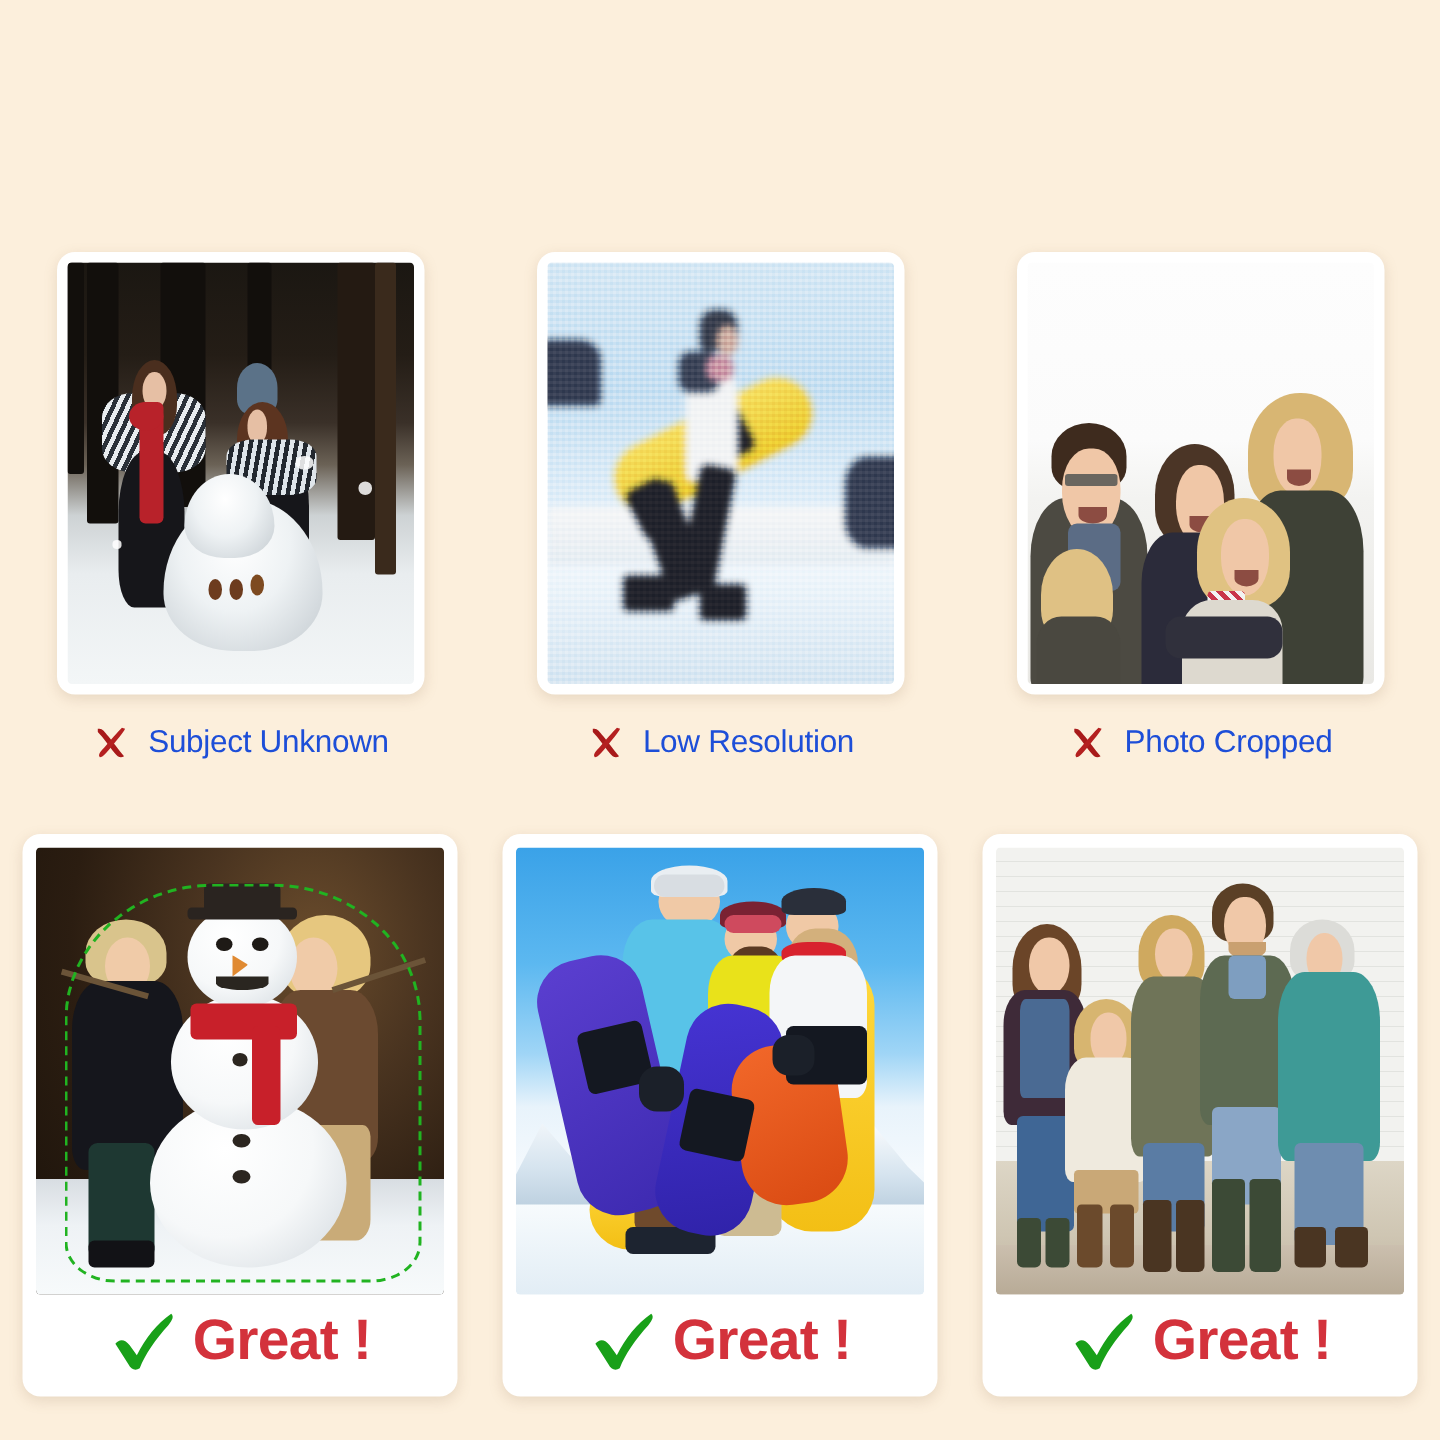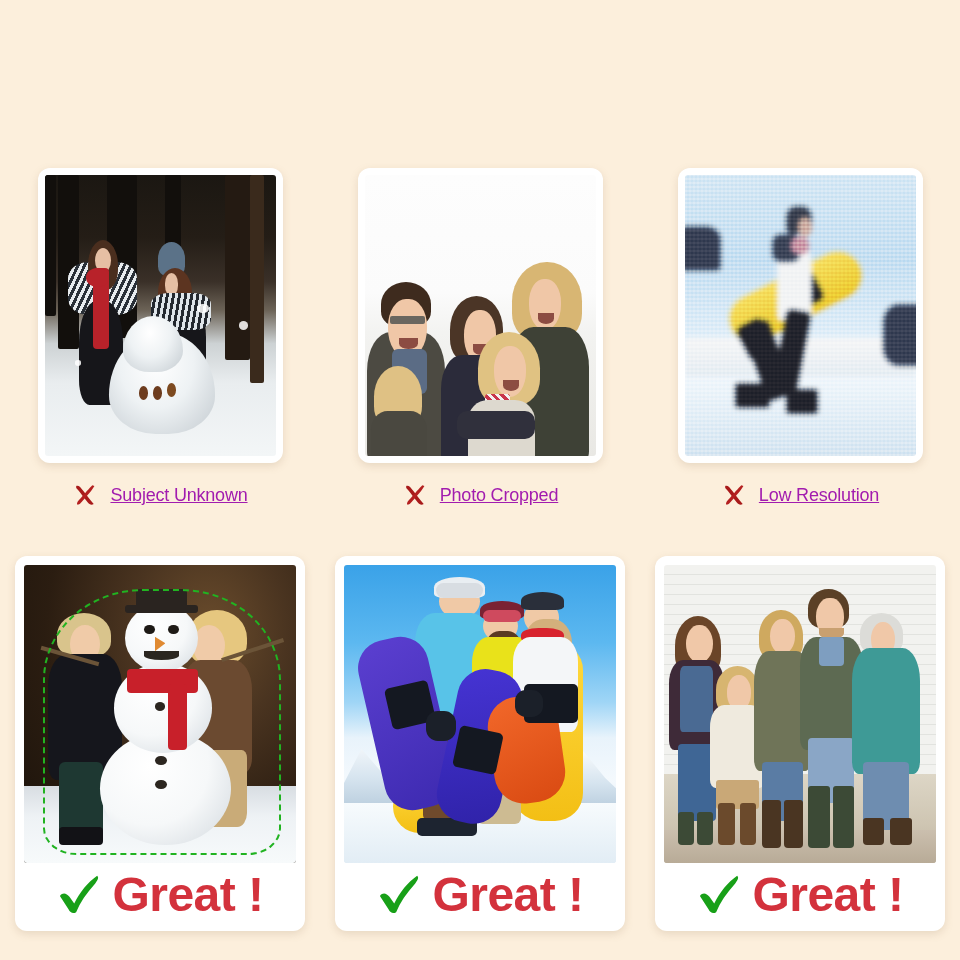--- a/index.html
+++ b/index.html
@@ -93,40 +93,39 @@
 
   
   .bad-label {
     display: flex;
     align-items: center;
     gap: 10px;
     margin-top: 14px;
     height: 36px;
   }
   .bad-label .txt {
-    font-size: 18px;
-    color: #a21caf;
+    font-size: 21px;
+    color: #1d4ed8;
     font-weight: normal;
     letter-spacing: -0.2px;
     white-space: nowrap;
-    text-decoration: underline;
   }
   .x-icon { width: 28px; height: 28px; flex: none; display:block;}
 
   
   .great-label {
     display: flex;
     align-items: center;
     justify-content: center;
     gap: 10px;
     flex: 1;
     padding-bottom: 2px;
   }
   .great-label .txt {
-    font-size: 48px;
+    font-size: 38px;
     font-weight: bold;
     color: #D3323C;
     letter-spacing: -0.5px;
     white-space: nowrap;
   }
   .check-icon { width: 46px; height: 42px; flex: none; display:block; }
 
   
   .ph { position:absolute; }
 
@@ -261,20 +260,57 @@
             <path d="M6 7 C10 6 12 9 16 14 C20 19 26 27 31 33 C28 35 25 34 22 30 C17 24 11 15 6 10 Z" fill="#A81A1A"></path>
             <path d="M32 7 C30 11 25 17 19 24 C14 30 11 34 8 34 C6 32 8 29 12 25 C18 18 25 10 29 6 Z" fill="#B42020"></path>
           </svg>
           <span class="txt">Subject Unknown</span>
         </div>
       </div>
 
       <div class="col">
         <div class="card card-top">
           <div class="photo">
+            <div class="art-lowres">
+              <div class="lr-blurwrap">
+                <div class="ph" style="left:0;top:58%;width:100%;height:14%;background:linear-gradient(180deg,#ffffff,#eaf2f9);"></div>
+                <div class="ph" style="left:-6%;top:18%;width:22%;height:16%;background:#2a3040;border-radius:30% 30% 10% 10%"></div>
+                <div class="ph" style="left:86%;top:46%;width:22%;height:22%;background:#2a3040;border-radius:30%"></div>
+
+                <div class="board-yel" style="left:17%;top:35%;width:62%;height:17%;transform:rotate(-27deg);"></div>
+                <div class="ph" style="left:45%;top:33%;width:13%;height:14%;background:#121218;border-radius:6px;transform:rotate(-27deg)"></div>
+                <div class="ph" style="left:25%;top:52%;width:12%;height:13%;background:#121218;border-radius:6px;transform:rotate(-27deg)"></div>
+
+                <div class="ph" style="left:40%;top:25%;width:15%;height:27%;background:#fafbfc;border-radius:28% 28% 10% 10%"></div>
+                <div class="ph" style="left:38%;top:21%;width:12%;height:10%;background:#2d3342;border-radius:30%"></div>
+                <div class="ph" style="left:44%;top:11%;width:11%;height:10%;background:#2b2f3a;border-radius:40% 40% 20% 20%"></div>
+                <div class="ph" style="left:49%;top:15%;width:6%;height:7%;background:#cf9f88;border-radius:50%"></div>
+                <div class="ph" style="left:46%;top:22%;width:8%;height:6%;background:#c97f8c;border-radius:40%"></div>
+
+                <div class="leg-dk" style="left:41%;top:48%;width:11%;height:30%;transform:rotate(11deg)"></div>
+                <div class="leg-dk" style="left:30%;top:52%;width:12%;height:28%;transform:rotate(-20deg)"></div>
+                <div class="leg-dk" style="left:22%;top:74%;width:15%;height:9%;border-radius:4px"></div>
+                <div class="leg-dk" style="left:44%;top:76%;width:14%;height:9%;border-radius:4px"></div>
+              </div>
+              <div class="lr-noise"></div>
+            </div>
+          </div>
+        </div>
+        <div class="bad-label">
+          <svg class="x-icon" viewBox="0 0 40 40">
+            <path d="M6 7 C10 6 12 9 16 14 C20 19 26 27 31 33 C28 35 25 34 22 30 C17 24 11 15 6 10 Z" fill="#A81A1A"></path>
+            <path d="M32 7 C30 11 25 17 19 24 C14 30 11 34 8 34 C6 32 8 29 12 25 C18 18 25 10 29 6 Z" fill="#B42020"></path>
+          </svg>
+          <span class="txt">Low Resolution</span>
+        </div>
+      </div>
+
+      <div class="col">
+        <div class="card card-top">
+          <div class="photo">
             <div class="art-famcrop">
 
               <div class="fc-coat" style="left:1%;top:56%;width:34%;height:46%;background:#4c4a42"></div>
               <div class="fc-hair" style="left:7%;top:38%;width:22%;height:16%;background:#3e2b1e"></div>
               <div class="fc-face" style="left:10%;top:44%;width:17%;height:21%"></div>
               <div class="ph" style="left:11%;top:50%;width:15%;height:3%;background:#6a665f;border-radius:2px"></div>
               <div class="fc-smile" style="left:15%;top:58%;width:8%;height:4%"></div>
               <div class="ph" style="left:12%;top:62%;width:15%;height:16%;background:#5b6c85;border-radius:6px"></div>
 
               <div class="fc-hair" style="left:4%;top:68%;width:21%;height:22%;background:#dfc184"></div>
@@ -298,57 +334,20 @@
               <div class="ph" style="left:40%;top:84%;width:34%;height:10%;background:#30303c;border-radius:10px"></div>
             </div>
           </div>
         </div>
         <div class="bad-label">
           <svg class="x-icon" viewBox="0 0 40 40">
             <path d="M6 7 C10 6 12 9 16 14 C20 19 26 27 31 33 C28 35 25 34 22 30 C17 24 11 15 6 10 Z" fill="#A81A1A"></path>
             <path d="M32 7 C30 11 25 17 19 24 C14 30 11 34 8 34 C6 32 8 29 12 25 C18 18 25 10 29 6 Z" fill="#B42020"></path>
           </svg>
           <span class="txt">Photo Cropped</span>
-        </div>
-      </div>
-
-      <div class="col">
-        <div class="card card-top">
-          <div class="photo">
-            <div class="art-lowres">
-              <div class="lr-blurwrap">
-                <div class="ph" style="left:0;top:58%;width:100%;height:14%;background:linear-gradient(180deg,#ffffff,#eaf2f9);"></div>
-                <div class="ph" style="left:-6%;top:18%;width:22%;height:16%;background:#2a3040;border-radius:30% 30% 10% 10%"></div>
-                <div class="ph" style="left:86%;top:46%;width:22%;height:22%;background:#2a3040;border-radius:30%"></div>
-
-                <div class="board-yel" style="left:17%;top:35%;width:62%;height:17%;transform:rotate(-27deg);"></div>
-                <div class="ph" style="left:45%;top:33%;width:13%;height:14%;background:#121218;border-radius:6px;transform:rotate(-27deg)"></div>
-                <div class="ph" style="left:25%;top:52%;width:12%;height:13%;background:#121218;border-radius:6px;transform:rotate(-27deg)"></div>
-
-                <div class="ph" style="left:40%;top:25%;width:15%;height:27%;background:#fafbfc;border-radius:28% 28% 10% 10%"></div>
-                <div class="ph" style="left:38%;top:21%;width:12%;height:10%;background:#2d3342;border-radius:30%"></div>
-                <div class="ph" style="left:44%;top:11%;width:11%;height:10%;background:#2b2f3a;border-radius:40% 40% 20% 20%"></div>
-                <div class="ph" style="left:49%;top:15%;width:6%;height:7%;background:#cf9f88;border-radius:50%"></div>
-                <div class="ph" style="left:46%;top:22%;width:8%;height:6%;background:#c97f8c;border-radius:40%"></div>
-
-                <div class="leg-dk" style="left:41%;top:48%;width:11%;height:30%;transform:rotate(11deg)"></div>
-                <div class="leg-dk" style="left:30%;top:52%;width:12%;height:28%;transform:rotate(-20deg)"></div>
-                <div class="leg-dk" style="left:22%;top:74%;width:15%;height:9%;border-radius:4px"></div>
-                <div class="leg-dk" style="left:44%;top:76%;width:14%;height:9%;border-radius:4px"></div>
-              </div>
-              <div class="lr-noise"></div>
-            </div>
-          </div>
-        </div>
-        <div class="bad-label">
-          <svg class="x-icon" viewBox="0 0 40 40">
-            <path d="M6 7 C10 6 12 9 16 14 C20 19 26 27 31 33 C28 35 25 34 22 30 C17 24 11 15 6 10 Z" fill="#A81A1A"></path>
-            <path d="M32 7 C30 11 25 17 19 24 C14 30 11 34 8 34 C6 32 8 29 12 25 C18 18 25 10 29 6 Z" fill="#B42020"></path>
-          </svg>
-          <span class="txt">Low Resolution</span>
         </div>
       </div>
 
     </div>
 
     <div class="row row-bottom" style="margin-top:18px">
 
       <div class="col">
         <div class="card card-bottom">
           <div class="photo">

